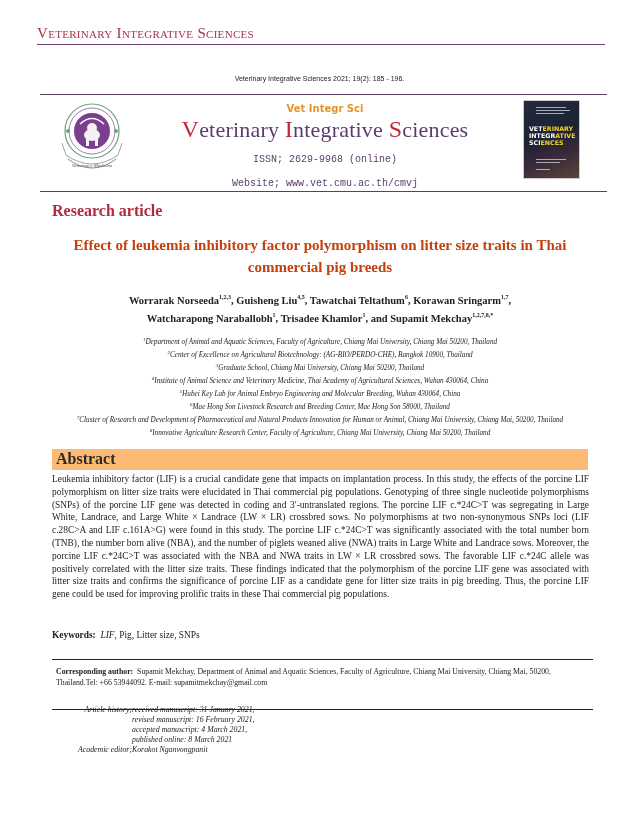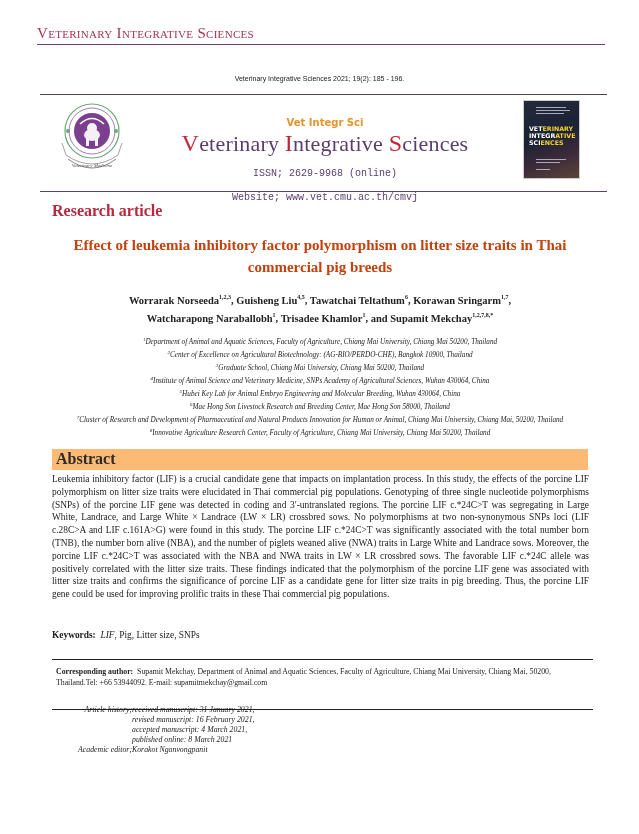--- a/index.html
+++ b/index.html
@@ -12,21 +12,21 @@
     font-variant: small-caps; font-size: 15px; letter-spacing: 0.3px; }
 
   .citation { position: absolute; left: 0; width: 639px; top: 75px; text-align: center;
     font-family: "Liberation Sans", sans-serif; font-size: 7px; color: #222; }
 
   .masthead { position: absolute; left: 40px; top: 94px; width: 567px; height: 96px;
     border-top: 1px solid #5a4160; border-bottom: 1px solid #5a4160; }
   .logo { position: absolute; left: 20px; top: 6px; width: 64px; height: 78px; }
   .mast-center { position: absolute; left: 110px; top: 0; width: 350px; text-align: center; }
   .abbrev { font-family: "DejaVu Sans", sans-serif; font-weight: bold; font-size: 10px;
-    color: #e8922b; margin-top: 22px; }
+    color: #e8922b; margin-top: 8px; }
   .journal-title { font-family: "Liberation Serif", serif; font-size: 22px; color: #5a3d6e;
     margin-top: 2px; letter-spacing: 0.2px; }
   .journal-title .cap { color: #c0253a; font-size: 24px; }
   .issn, .website { font-family: Liberation Mono, monospace; font-size: 10px; color: #5a3d6e; }
   .issn { margin-top: 11px; }
   .website { margin-top: 13px; }
   .cover { position: absolute; left: 483px; top: 5px; width: 55px; height: 77px;
     background: linear-gradient(160deg, #232a3c 0%, #1b2233 45%, #3a2a3a 70%, #5b4536 100%);
     border: 1px solid #ccc; overflow: hidden; }
   .cover .ct { position: absolute; left: 5px; top: 24px; font-family: "DejaVu Sans", sans-serif;
@@ -126,21 +126,21 @@
   <span>Korawan Sringarm</span><sup>1,7</sup>,<br>
   <span>Watcharapong Naraballobh</span><sup>1</sup>,
   <span>Trisadee Khamlor</span><sup>1</sup>, and
   <span>Supamit Mekchay</span><sup>1,2,7,8,*</sup>
 </div>
 
 <div class="affils">
   <div><sup>1</sup><span>Department of Animal and Aquatic Sciences, Faculty of Agriculture, Chiang Mai University, Chiang Mai 50200, Thailand</span></div>
   <div><sup>2</sup><span>Center of Excellence on Agricultural Biotechnology: (AG-BIO/PERDO-CHE), Bangkok 10900, Thailand</span></div>
   <div><sup>3</sup><span>Graduate School, Chiang Mai University, Chiang Mai 50200, Thailand</span></div>
-  <div><sup>4</sup><span>Institute of Animal Science and Veterinary Medicine, SNPs Academy of Agricultural Sciences, Wuhan 430064, China</span></div>
+  <div><sup>4</sup><span>Institute of Animal Science and Veterinary Medicine, Thai Academy of Agricultural Sciences, Wuhan 430064, China</span></div>
   <div><sup>5</sup><span>Hubei Key Lab for Animal Embryo Engineering and Molecular Breeding, Wuhan 430064, China</span></div>
   <div><sup>6</sup><span>Mae Hong Son Livestock Research and Breeding Center, Mae Hong Son 58000, Thailand</span></div>
   <div><sup>7</sup><span>Cluster of Research and Development of Pharmaceutical and Natural Products Innovation for Human or Animal, Chiang Mai University, Chiang Mai, 50200, Thailand</span></div>
   <div><sup>8</sup><span>Innovative Agriculture Research Center, Faculty of Agriculture, Chiang Mai University, Chiang Mai 50200, Thailand</span></div>
 </div>
 
 <div class="abstract-bar">
   <span>Abstract</span>
 </div>
 <div class="abstract-text">Leukemia inhibitory factor (LIF) is a crucial candidate gene that impacts on implantation process. In this study, the effects of the porcine LIF polymorphism on litter size traits were elucidated in Thai commercial pig populations. Genotyping of three single nucleotide polymorphisms (SNPs) of the porcine LIF gene was detected in coding and 3′-untranslated regions. The porcine LIF c.*24C&gt;T was segregating in Large White, Landrace, and Large White × Landrace (LW × LR) crossbred sows. No polymorphisms at two non-synonymous SNPs loci (LIF c.28C&gt;A and LIF c.161A&gt;G) were found in this study. The porcine LIF c.*24C&gt;T was significantly associated with the total number born (TNB), the number born alive (NBA), and the number of piglets weaned alive (NWA) traits in Large White and Landrace sows. Moreover, the porcine LIF c.*24C&gt;T was associated with the NBA and NWA traits in LW × LR crossbred sows. The favorable LIF c.*24C allele was positively correlated with the litter size traits. These findings indicated that the polymorphism of the porcine LIF gene was associated with litter size traits and confirms the significance of porcine LIF as a candidate gene for litter size traits in pig breeding. Thus, the porcine LIF gene could be used for improving prolific traits in these Thai commercial pig populations.</div>

